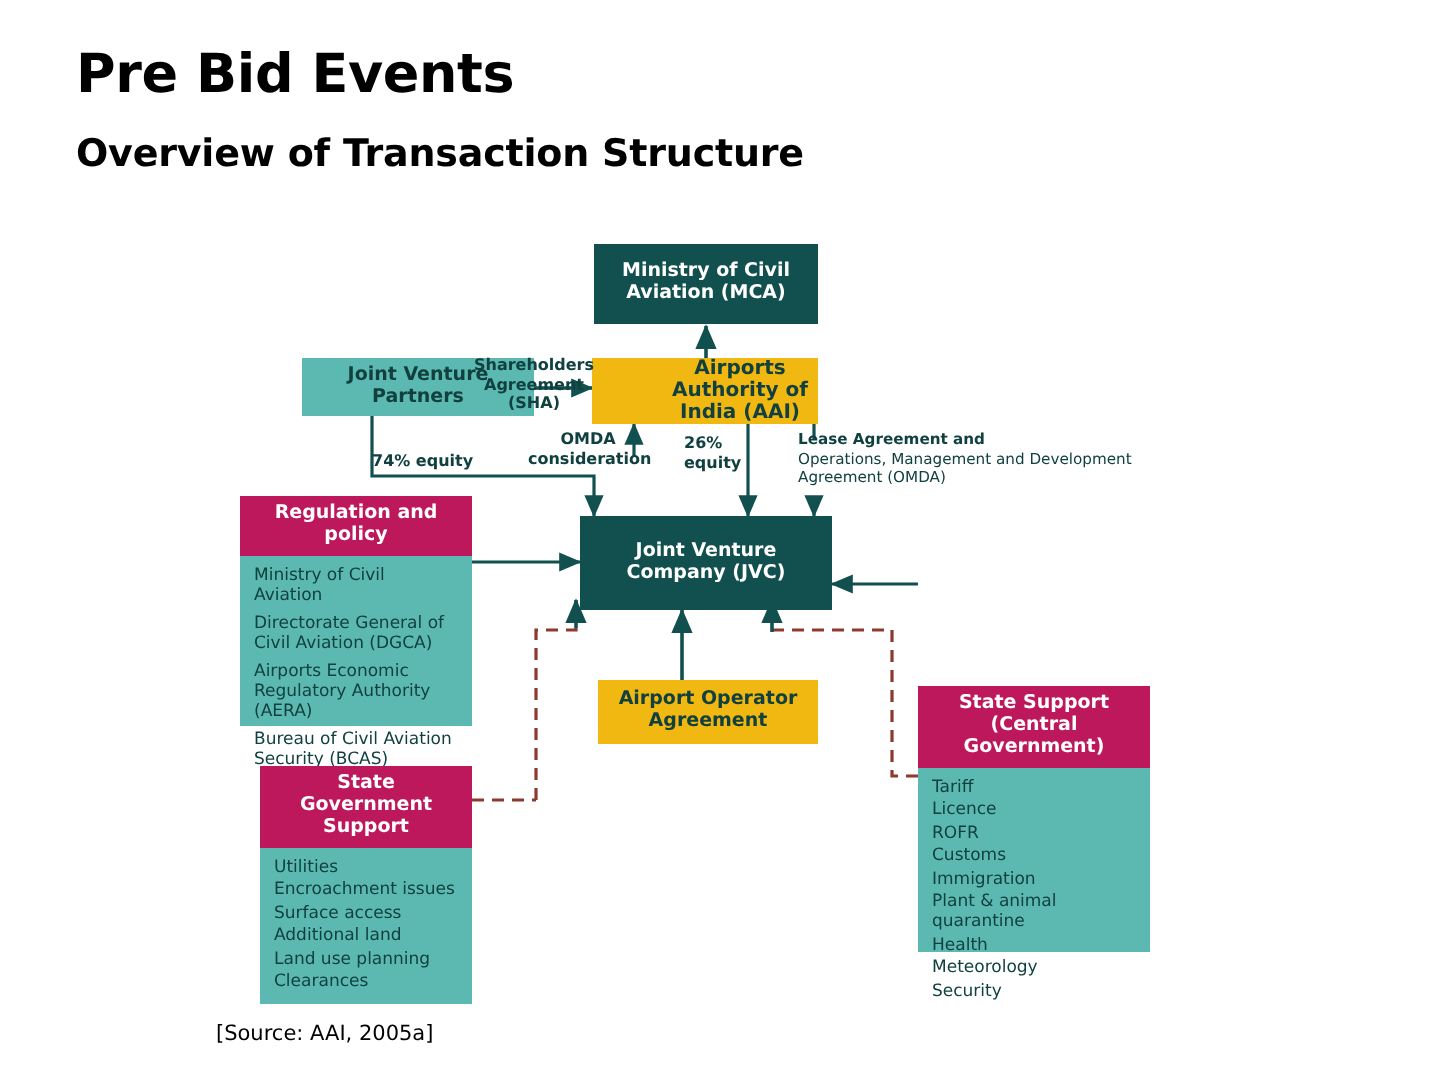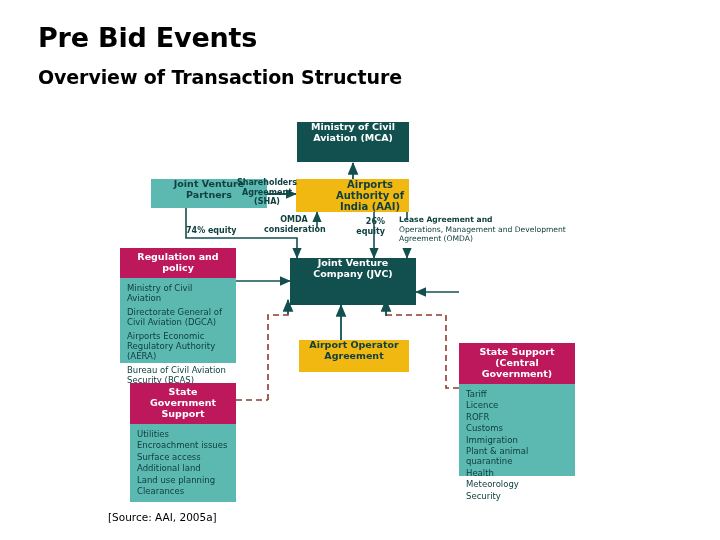--- a/index.html
+++ b/index.html
@@ -45,20 +45,21 @@
     position: absolute;
     left: 0;
     top: 100px;
     width: 720px;
     height: 400px;
   }
   .box {
     position: absolute;
     box-sizing: border-box;
     display: flex;
+    align-items: center;
     justify-content: center;
     text-align: center;
     font-weight: bold;
     line-height: 1.12;
   }
   .box-dark {
     background: #11504f;
     color: #ffffff;
   }
   .box-teal {
@@ -219,21 +220,21 @@
       <span>Agreement (SHA)</span>
     </div>
 
     <div class="lbl" style="left:186px; top:126px;">74% equity</div>
 
     <div class="lbl" style="left:264px; top:115px; text-align:center; width:60px;">
       <span>OMDA</span><br>
       <span>consideration</span>
     </div>
 
-    <div class="lbl" style="left:355px; top:117px; text-align:right; width:30px;">
+    <div class="lbl" style="left:342px; top:117px; text-align:left; width:30px;">
       <span>26%</span><br>
       <span>equity</span>
     </div>
 
     <div class="lbl-multi" style="left:399px; top:115px; width:215px;">
       <b>Lease Agreement and</b><br>
       <span>Operations, Management  and Development</span><br>
       <span>Agreement (OMDA)</span>
     </div>
 

